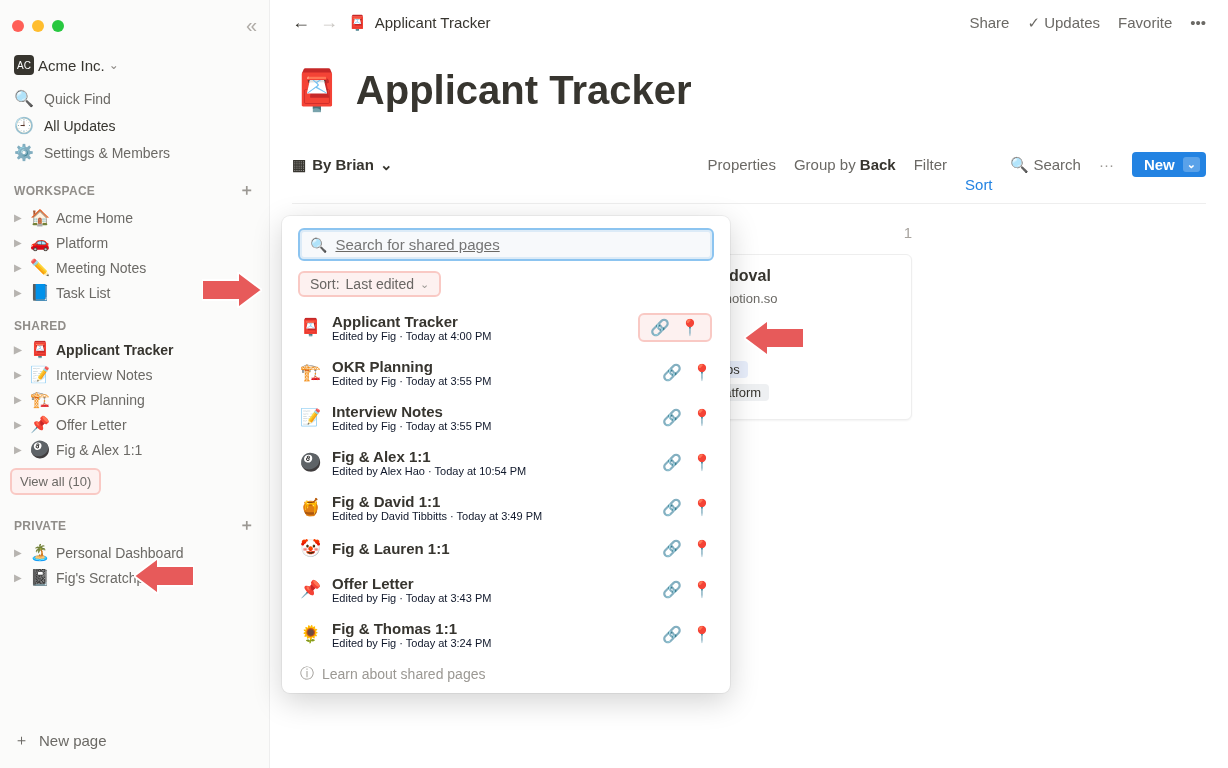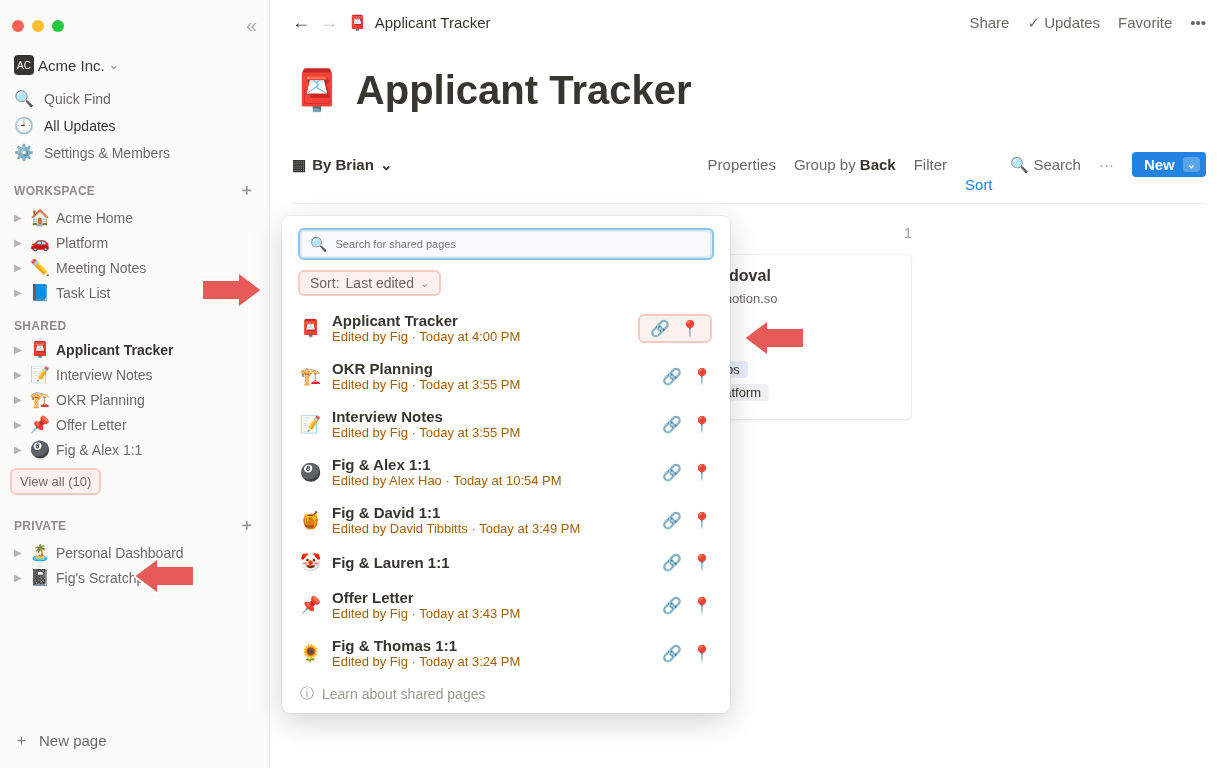--- a/index.html
+++ b/index.html
@@ -47,28 +47,28 @@
 .count{color:#a7a39e;}
 .card{background:#fff;border:1px solid #eee;border-radius:6px;box-shadow:0 1px 2px rgba(0,0,0,.05);padding:12px 14px;margin-bottom:12px;font-size:14px;}
 .card .nm{font-weight:700;font-size:16px;margin-bottom:6px;display:flex;align-items:center;gap:8px;}
 .card .email{color:#6b6965;font-size:13px;margin-bottom:8px;}
 .card .person{display:flex;align-items:center;gap:6px;margin-bottom:8px;}
 .tag-row{display:flex;flex-wrap:wrap;gap:6px;margin-bottom:6px;}
 .small-tag{border-radius:4px;padding:1px 8px;font-size:13px;}
 .add-new{color:#a7a39e;padding:6px 4px;}
 .popup{position:absolute;top:216px;left:282px;width:448px;background:#fff;border-radius:8px;box-shadow:0 8px 30px rgba(0,0,0,.18), 0 0 0 1px rgba(15,15,15,.05);padding:12px 10px 8px;z-index:50;font-size:14px;}
 .popup .search{display:flex;align-items:center;gap:8px;border:2.5px solid #8cc4f0;background:#f7f9fb;border-radius:6px;padding:6px 10px;margin:0 6px 10px;box-shadow:inset 0 0 0 2px #dcebf7;}
-.popup .search input{border:0;background:transparent;outline:0;font-size:11px;flex:1;color:#6b6965;}
+.popup .search input{border:0;background:transparent;outline:0;font-size:15px;flex:1;color:#6b6965;text-decoration:underline;}
 .popup .sortrow{display:inline-flex;align-items:center;gap:6px;border:2px solid #f9c9c4;background:#fdf1f0;border-radius:6px;padding:3px 10px;margin:0 6px 8px;font-size:14px;color:#696663;}
 .popup .list{}
 .prow{display:flex;align-items:center;gap:10px;padding:8px 8px;border-radius:6px;}
 .prow .pemoji{width:22px;text-align:center;font-size:17px;}
 .prow .ptxt{flex:1;}
 .prow .pt{font-weight:600;font-size:15px;color:#37352f;}
-.prow .psub{font-size:13px;color:#a16207;}
+.prow .psub{font-size:11px;color:#0f172a;}
 .prow .actions{display:flex;gap:10px;color:#9b9893;font-size:16px;}
 .prow .actions.hl{border:2px solid #f9c9c4;background:#fdf1f0;border-radius:6px;padding:3px 10px;color:#6b6965;}
 .learn{display:flex;align-items:center;gap:8px;color:#9b9893;padding:8px 8px 2px;font-size:14px;}
 .arrow-annot{position:absolute;width:60px;height:36px;z-index:60;}
 .arrow-annot svg{width:100%;height:100%;}
 .pageicon{display:inline-block;width:14px;height:16px;border:1.5px solid #8e8a86;border-radius:2px;position:relative;}
 .pageicon::after{content:"";position:absolute;left:3px;right:3px;top:3px;height:2px;background:#8e8a86;box-shadow:0 4px 0 #8e8a86, 0 8px 0 #8e8a86;}
 </style>
 </head>
 <body>

